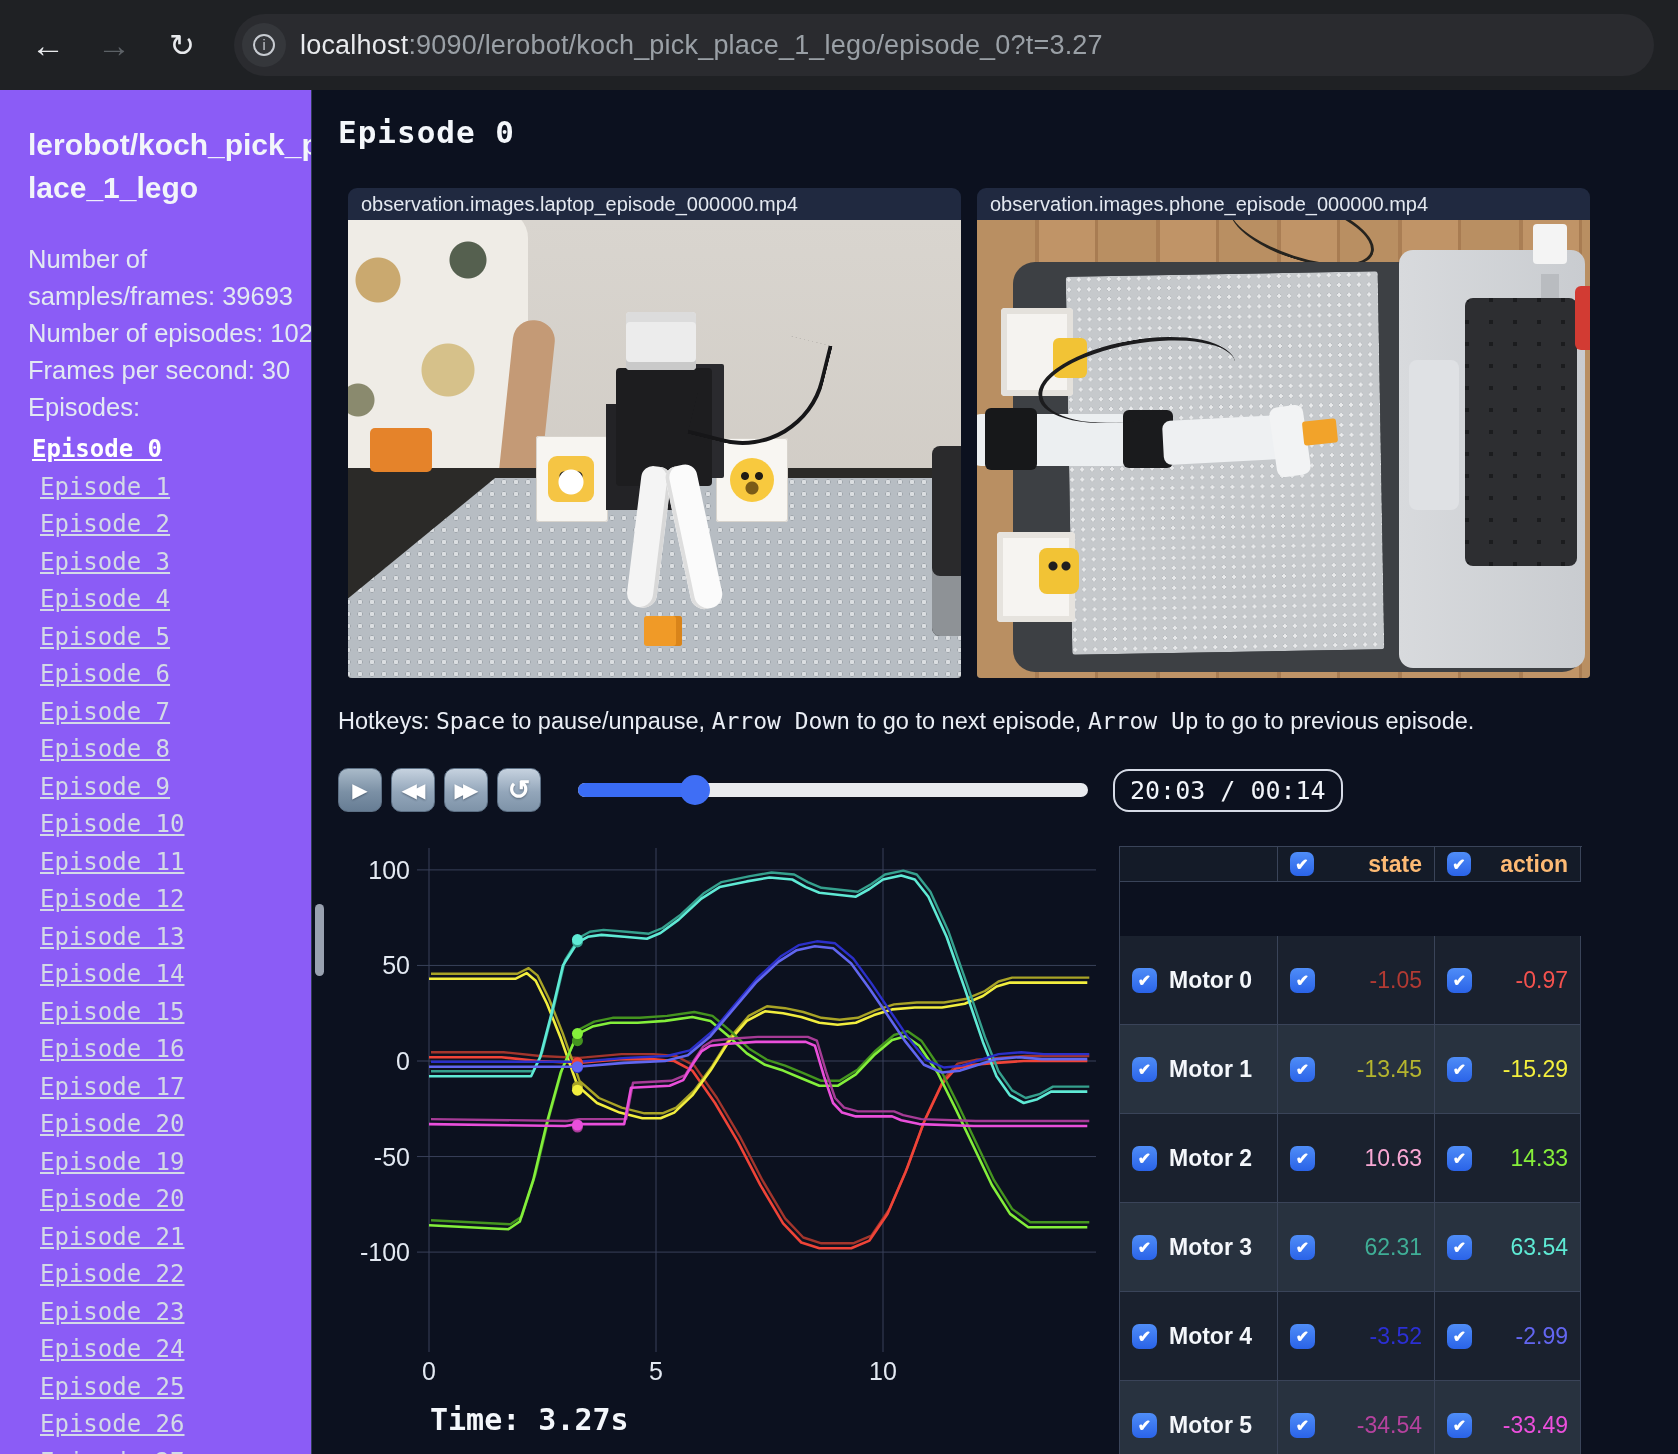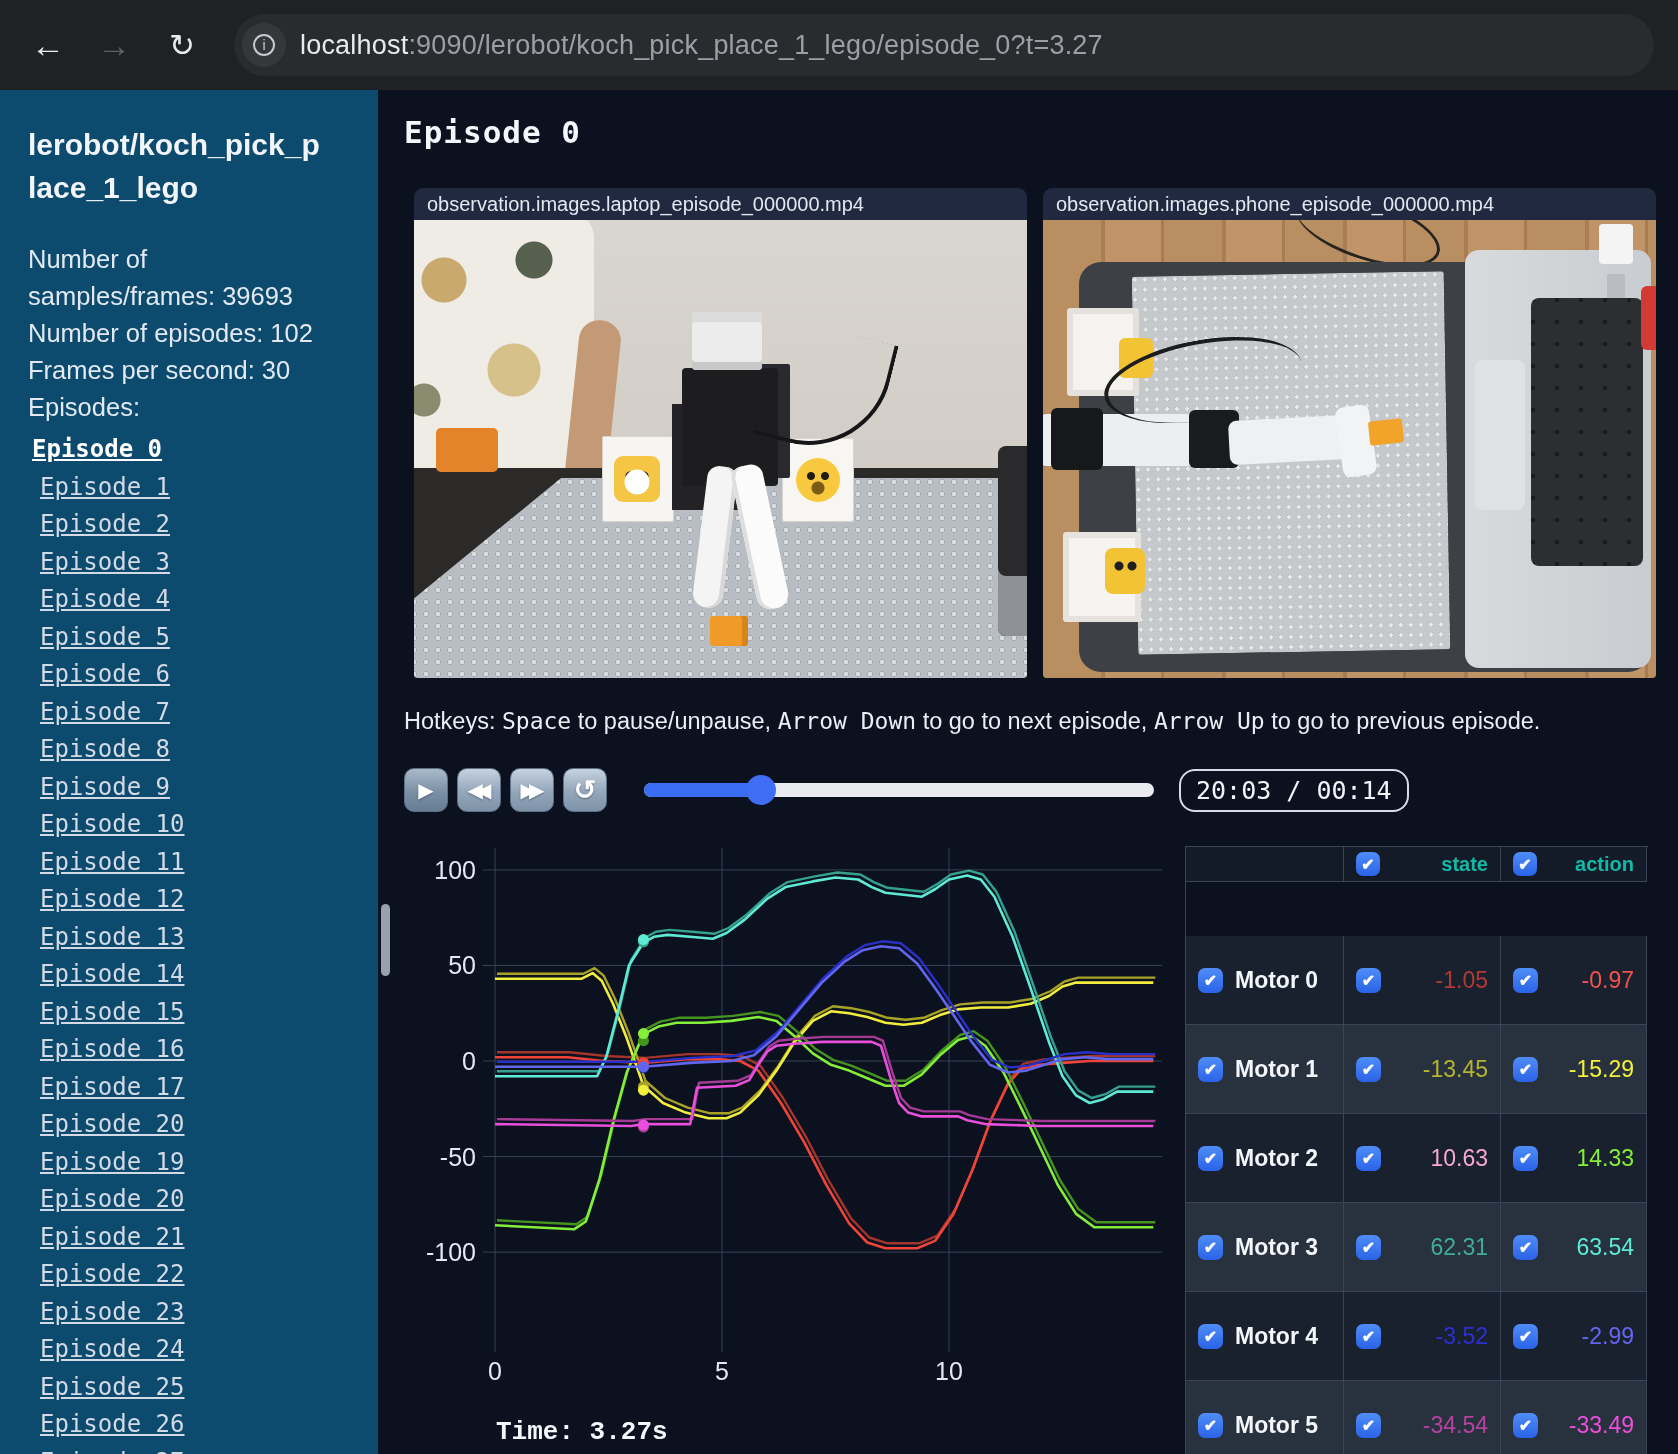--- a/index.html
+++ b/index.html
@@ -33,21 +33,21 @@
     display:flex; align-items:center; justify-content:center;
     font-size:14px; color:#c7cbd1; font-style:normal;
   }
   #url-text { margin-left:14px; font-size:27px; letter-spacing:.2px; white-space:nowrap; }
   #url-host { color:#e8eaed; }
   #url-rest { color:#9aa0a6; }
 
   
   #app { position:absolute; left:0; top:90px; width:1678px; height:1364px; display:flex; }
   #sidebar {
-    width:378px; background:#0c4a6e; border-right:1px solid #313c55;
+    width:312px; background:#8b5cf6; border-right:1px solid #313c55;
     padding:34px 20px 0 28px; overflow:hidden;
   }
   #dataset-title { font-size:30px; font-weight:bold; color:#f2f5fa; line-height:1.42; word-break:break-all; width:300px; }
   #stats { margin-top:32px; font-size:25.5px; color:#e2e9f2; line-height:1.45; width:310px; }
   #stats p { margin:0; }
   #episodes-label { font-size:25.5px; color:#e2e9f2; margin-top:2px; }
   #episode-list { list-style:none; margin-top:6px; }
   #episode-list li { line-height:35.5px; }
   .ep-link {
     font-family:"DejaVu Sans Mono", monospace; font-size:24px; color:#d3dae6;
@@ -110,34 +110,34 @@
     background:#3f6ef5; transform:translate(-50%,-50%);
   }
   #time-box {
     margin-left:25px; border:2px solid #d6dbe6; border-radius:16px;
     padding:5px 15px; font-size:25px; color:#f2f5fa; white-space:nowrap;
   }
 
   
   #bottom { display:flex; margin-top:30px; }
   #chart-wrap { position:relative; width:762px; height:609px; }
-  #time-label { position:absolute; left:92px; top:574px; font-size:26px; font-weight:bold; color:#f4f7fb;font-family:Liberation Mono, monospace; }
+  #time-label { position:absolute; left:92px; top:559px; font-size:30px; font-weight:bold; color:#f4f7fb; }
 
   #motor-table {
     margin-left:19px; margin-top:3px; width:463px;
     display:grid; grid-template-columns:158px 157px 146px;
     grid-auto-rows:89px; border-top:1px solid #3a4459; border-left:1px solid #3a4459;
     align-self:flex-start;
   }
   .cell {
     border-right:1px solid #3a4459; border-bottom:1px solid #3a4459;
     display:flex; align-items:center; padding:0 12px;
   }
   .hcell { height:35px; background:#141b28; }
-  .hcell .hlabel { flex:1; text-align:right; font-size:20px; font-weight:bold; color:#14b8a6; }
+  .hcell .hlabel { flex:1; text-align:right; font-size:23px; font-weight:bold; color:#fdba74; }
   .row-dark { background:#1a212e; }
   .row-light { background:#28323f; }
   .cb {
     width:25px; height:25px; border-radius:7px; flex:0 0 25px;
     background:linear-gradient(180deg,#4f8df7,#2a63e8);
     color:#fff; font-size:16px; font-weight:bold;
     display:flex; align-items:center; justify-content:center; cursor:pointer;
   }
   .hcell .cb { width:24px; height:24px; flex-basis:24px; }
   .mname { margin-left:12px; font-size:23px; font-weight:bold; color:#f4f7fb; }

